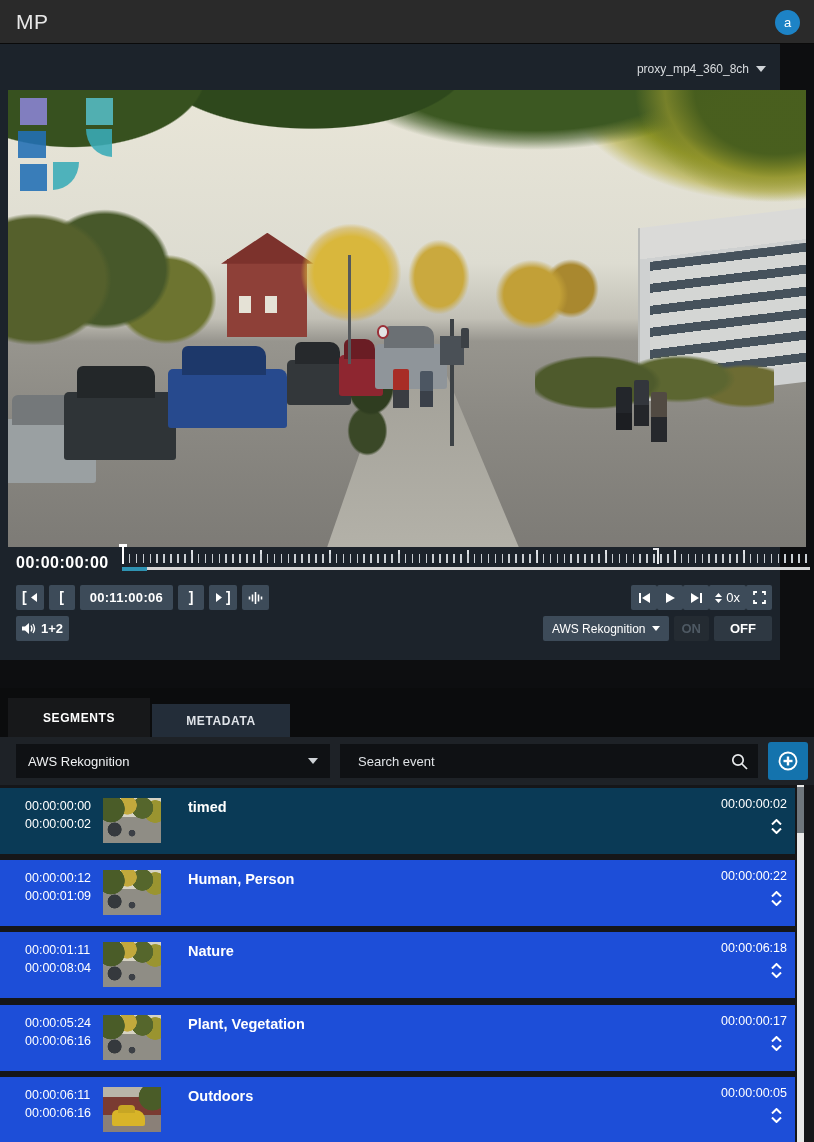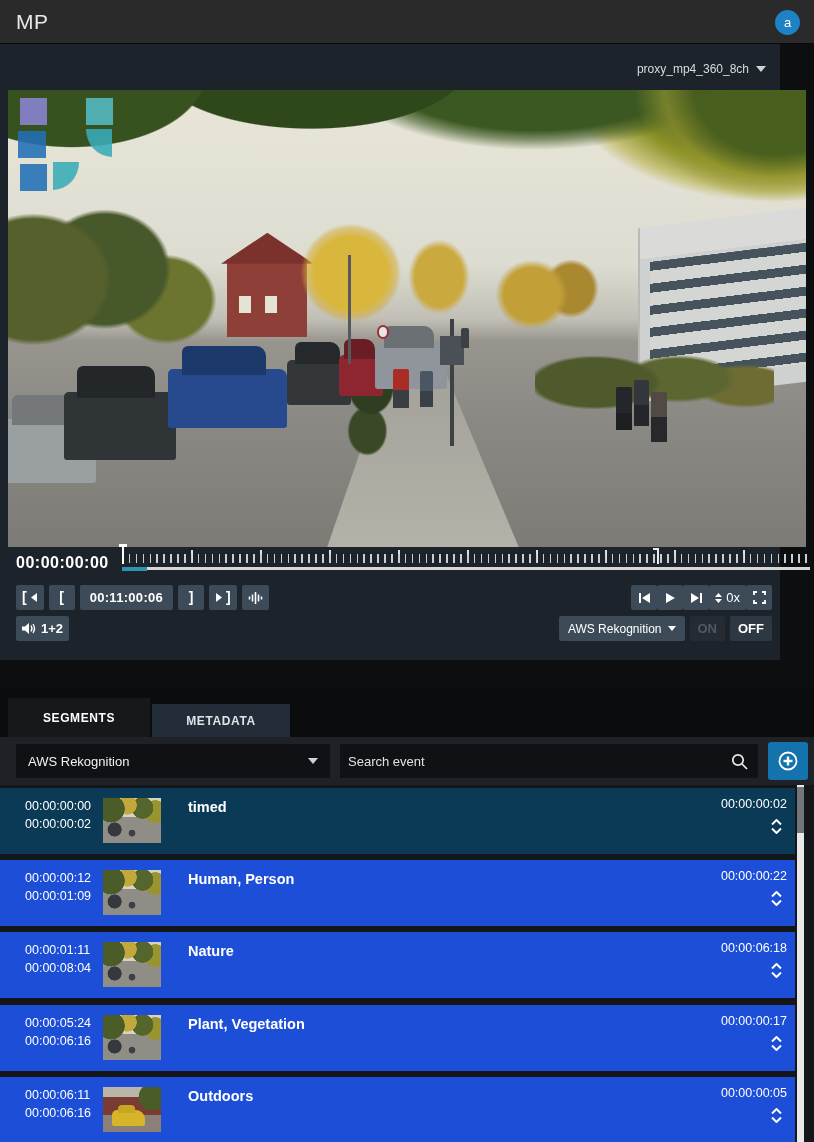--- a/index.html
+++ b/index.html
@@ -121,39 +121,39 @@
   .btn svg { display:block; }
   .row1-left { position:absolute; left:16px; top:541px; display:flex; gap:5px; }
   .row1-right { position:absolute; right:8px; top:541px; display:flex; }
   .row2-left { position:absolute; left:16px; top:572px; display:flex; }
   .row2-right { position:absolute; right:8px; top:572px; display:flex; gap:5px; }
   .btn-tc { font-weight:bold; letter-spacing:0.3px; padding:0 10px; }
   .bracket { font-weight:bold; font-size:14px; line-height:1; transform:translateY(-1px); }
   .btn-speed { padding:0 6px; gap:4px; }
   .speed-carets { display:flex; flex-direction:column; gap:2px; }
   .btn-on { background:#242b32; color:#4e5963; font-weight:bold; padding:0 8px; }
-  .btn-off { background:#2e3842; color:#fff; font-weight:bold; padding:0 8px; }
+  .btn-off { background:#2e3842; color:#fff; font-weight:bold; padding:0 16px; }
   .btn-overlay { font-size:12px; padding:0 9px; gap:6px; }
   .btn-audio { font-weight:bold; gap:4px; }
 
   
   .tabs-bar { position:absolute; left:0; top:688px; width:814px; height:49px; background:#0b0c0d; }
   .tab { position:absolute; bottom:0; display:flex; align-items:center; justify-content:center;
          font-size:12px; font-weight:bold; letter-spacing:0.6px; cursor:pointer; }
   .tab-segments { left:8px; width:142px; height:39px; background:#17181a; color:#fff; }
   .tab-metadata { left:152px; width:138px; height:33px; background:#232d39; color:#dfe3e8; }
 
   
   .filter-row { position:absolute; left:0; top:737px; width:814px; height:48px; background:#1e2227; }
   .dd { position:absolute; left:16px; top:7px; width:314px; height:34px; background:#0f1114;
         display:flex; align-items:center; color:#f0f2f4; font-size:13px; padding:0 12px; cursor:pointer; }
   .dd .caret-down { position:absolute; right:12px; border-left-width:5px; border-right-width:5px; border-top-width:6px; }
   .search-box { position:absolute; left:340px; top:7px; width:418px; height:34px; background:#0f1114; display:flex; align-items:center; }
   .search-box input { flex:1; background:transparent; border:none; outline:none; color:#c2410c;
-        font-size:13px; padding:0 8px; font-family:"Liberation Sans",sans-serif; }
+        font-size:13px; padding:0 18px; font-family:"Liberation Sans",sans-serif; }
   .search-box input::placeholder { color:#dfe2e5; opacity:1; }
   .search-ic { margin-right:10px; cursor:pointer; display:flex; }
   .add-btn { position:absolute; left:768px; top:5px; width:40px; height:38px; background:#1473ad;
         border:none; border-radius:3px; display:flex; align-items:center; justify-content:center; cursor:pointer; }
 
   
   .list { position:absolute; left:0; top:785px; width:814px; height:357px; background:#151619; overflow:hidden; }
   .seg-row { position:absolute; left:0; width:795px; height:66px; background:#1d4ed8; cursor:pointer; }
   .seg-row.selected { background:#0a3a56; }
   .seg-tc { position:absolute; left:25px; top:9px; color:#fff; font-size:12.5px; line-height:18px; }

